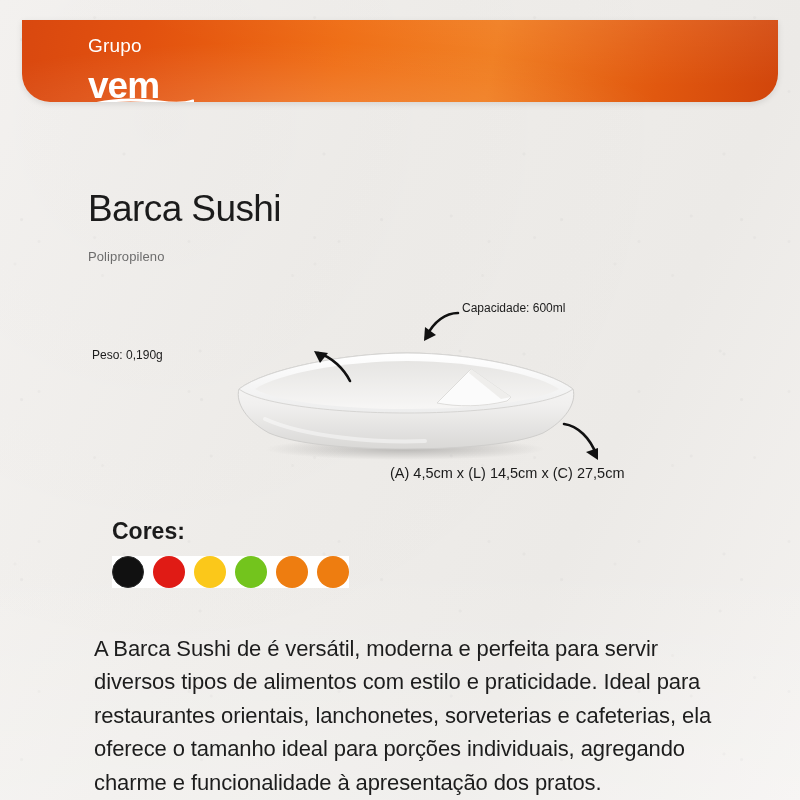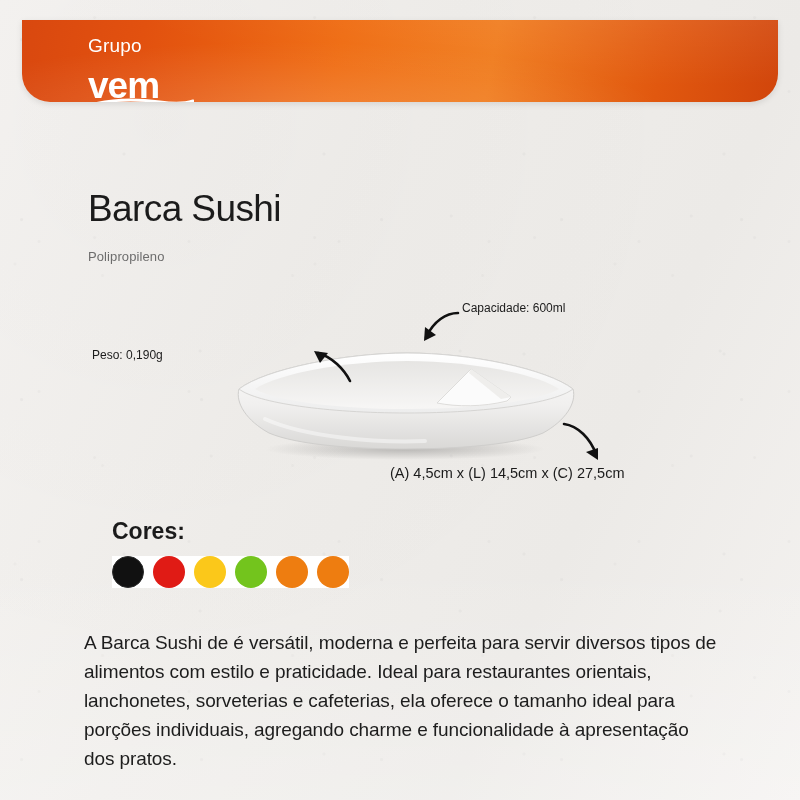--- a/index.html
+++ b/index.html
@@ -175,24 +175,24 @@
     box-sizing: border-box;
   }
   .swatch.white {
     border: 1.5px solid #2a2a2a;
     background: #ffffff;
   }
 
   
   .description {
     position: absolute;
-    left: 84px;
+    left: 94px;
     top: 610px;
     width: 635px;
-    font-size: 19px;
+    font-size: 22px;
     line-height: 1.52;
     color: #1d1d1d;
     letter-spacing: -0.1px;
   }
 </style>
 </head>
 <body>
 
 <div class="page"></div>
 

